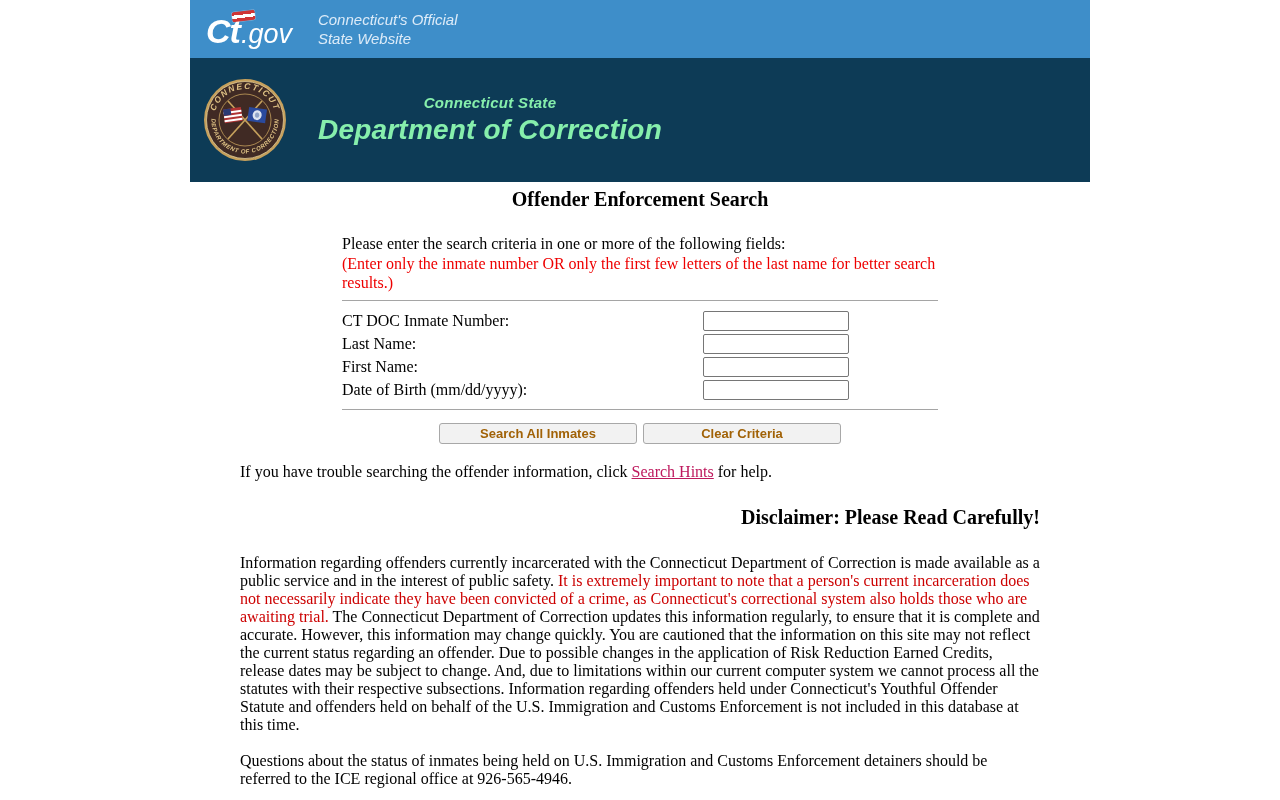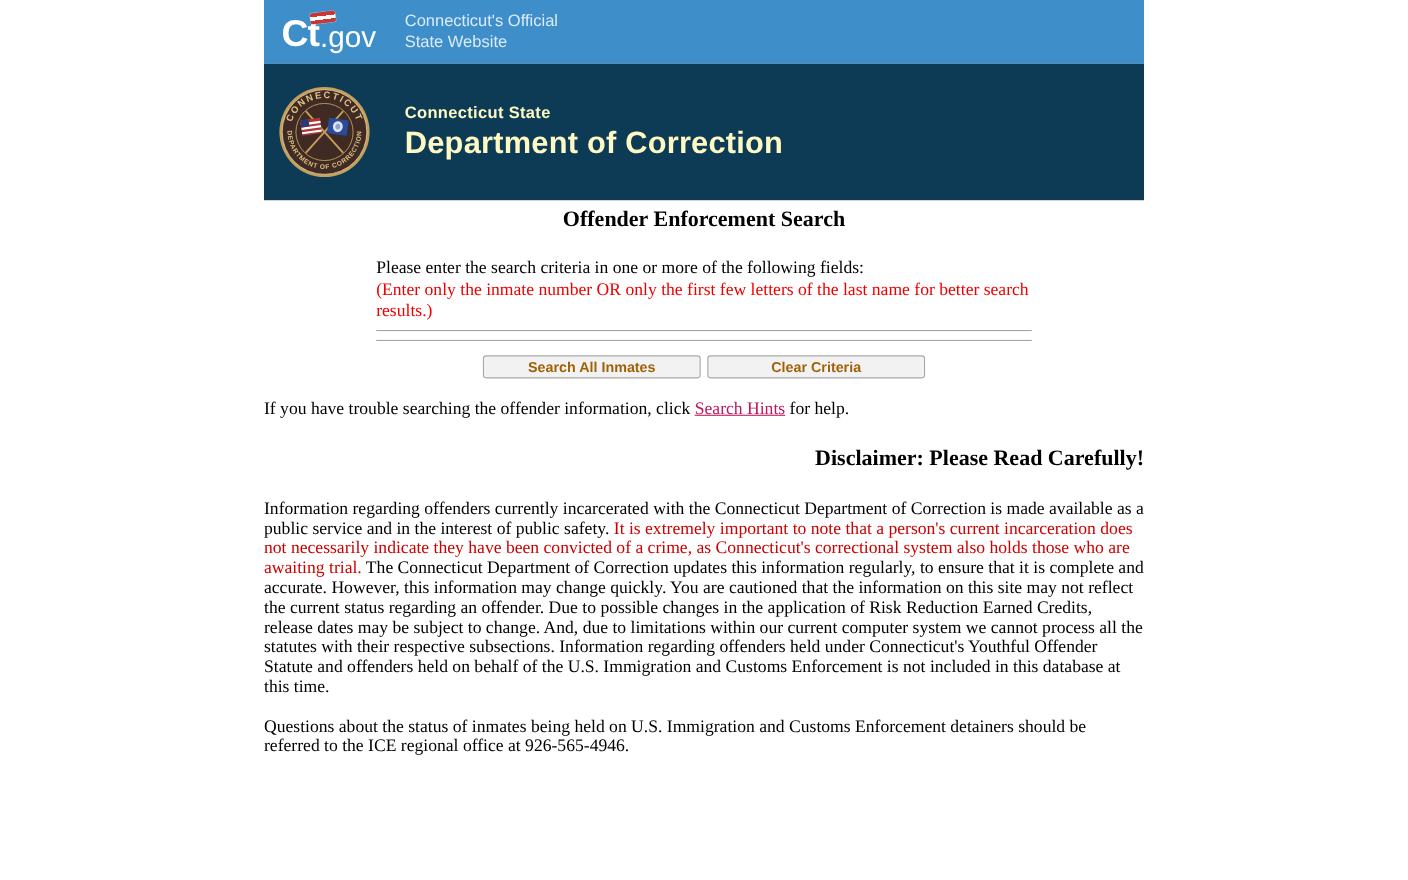--- a/index.html
+++ b/index.html
@@ -6,21 +6,21 @@
   html, body {
     margin: 0; padding: 0;
     width: 1280px; height: 800px;
     background: #ffffff;
     font-family: "Liberation Serif", serif;
     font-size: 16px; color: #000;
     overflow: hidden;
   }
 
   
-  .band { width: 800px; margin: 0 auto; }
+  .band { width: 900px; margin: 0 auto; font-style: italic; }
   .topbar {
     height: 58px;
     background: #3e8ec9;
     display: flex; align-items: center;
     padding-left: 16px;
   }
   .logo {
     display: flex; align-items: flex-end;
     position: relative; text-decoration: none;
     height: 42px; cursor: pointer;
@@ -52,21 +52,22 @@
   .navband {
     height: 124px;
     background: #0d3b56;
     display: flex; align-items: center;
     padding-left: 13px;
   }
   .seal { flex: 0 0 auto; }
   .agency {
     margin-left: 31px;
     font-family: "Liberation Sans", sans-serif;
-    color: #fef9c3;
+    color: #86efac;
+    text-align: center;
   }
   .agency-small { font-size: 15px; font-weight: bold; letter-spacing: 0.3px; }
   .agency-large { font-size: 28px; font-weight: bold; margin-top: 3px; letter-spacing: 0.2px; }
 
   
   .content { width: 800px; margin: 0 auto; }
   h1.page-title {
     font-size: 20px; font-weight: bold; text-align: center;
     margin: 6px 0 24px 0; line-height: 22px;
   }
@@ -166,20 +167,38 @@
 <div class="content">
 
   <h1 class="page-title">Offender Enforcement Search</h1>
 
   <div class="form-block">
     <p class="instr">Please enter the search criteria in one or more of the following fields:</p>
     <p class="note">(Enter only the inmate number OR only the first few letters of the last name for better search results.)</p>
 
     <hr class="rule">
 
+    <div>
+      <div class="form-row">
+        <label>CT DOC Inmate Number:</label>
+        <input type="text" value="" style="">
+      </div>
+      <div class="form-row">
+        <label>Last Name:</label>
+        <input type="text" value="" style="">
+      </div>
+      <div class="form-row">
+        <label>First Name:</label>
+        <input type="text" value="" style="">
+      </div>
+      <div class="form-row">
+        <label>Date of Birth (mm/dd/yyyy):</label>
+        <input type="text" value="" style="">
+      </div>
+    </div>
 
     <hr class="rule">
 
     <div class="button-row">
       <button type="button">Search All Inmates</button>
       <button type="button">Clear Criteria</button>
     </div>
   </div>
 
   <p class="help"><span>If you have trouble searching the offender information, click </span><a>Search Hints</a><span> for help.</span></p>

